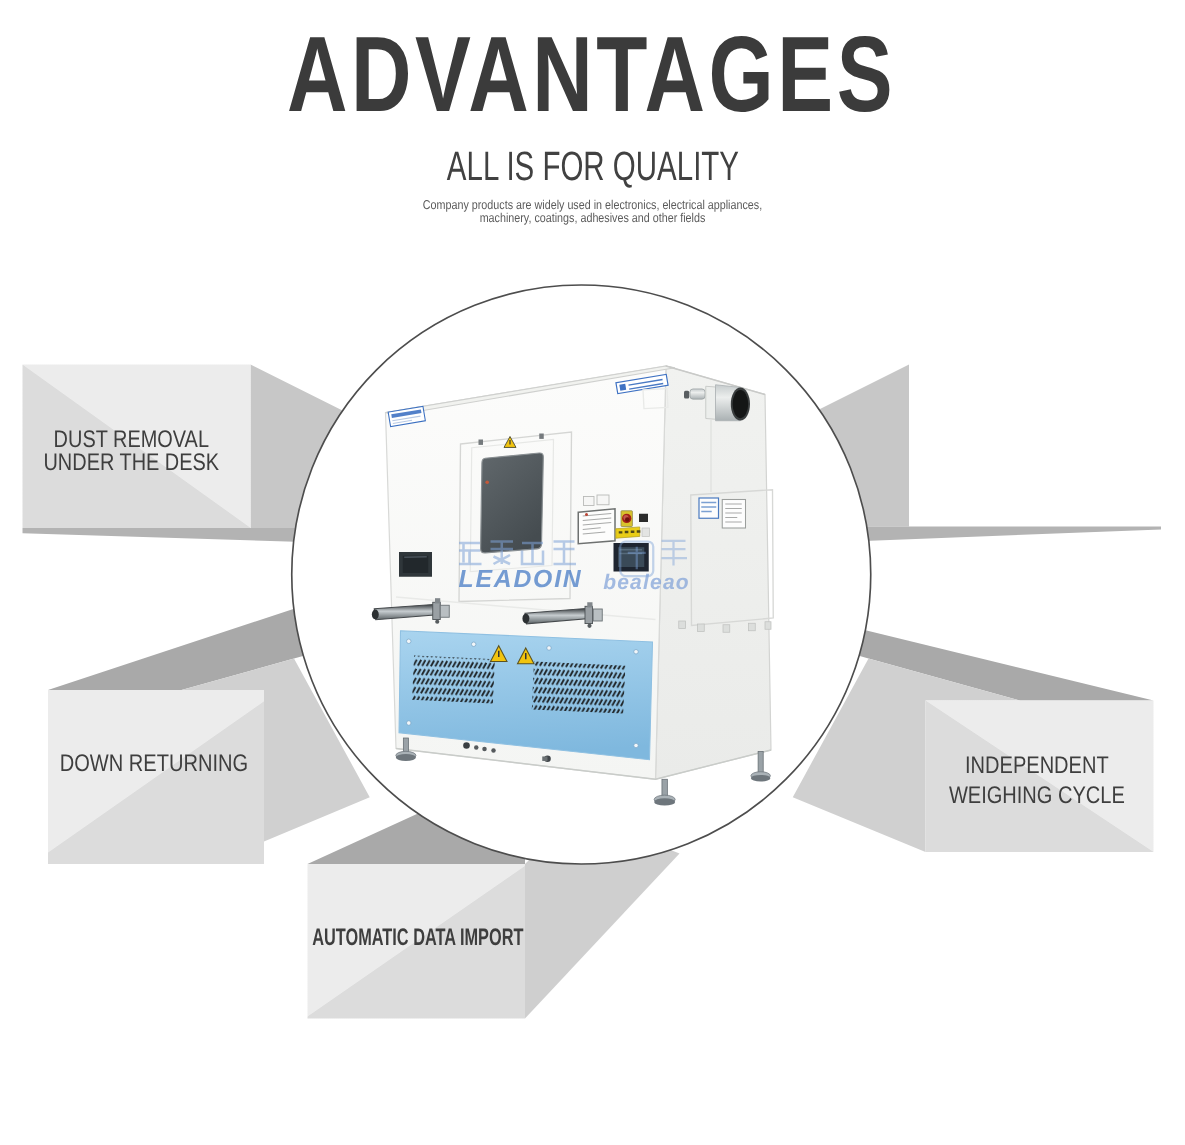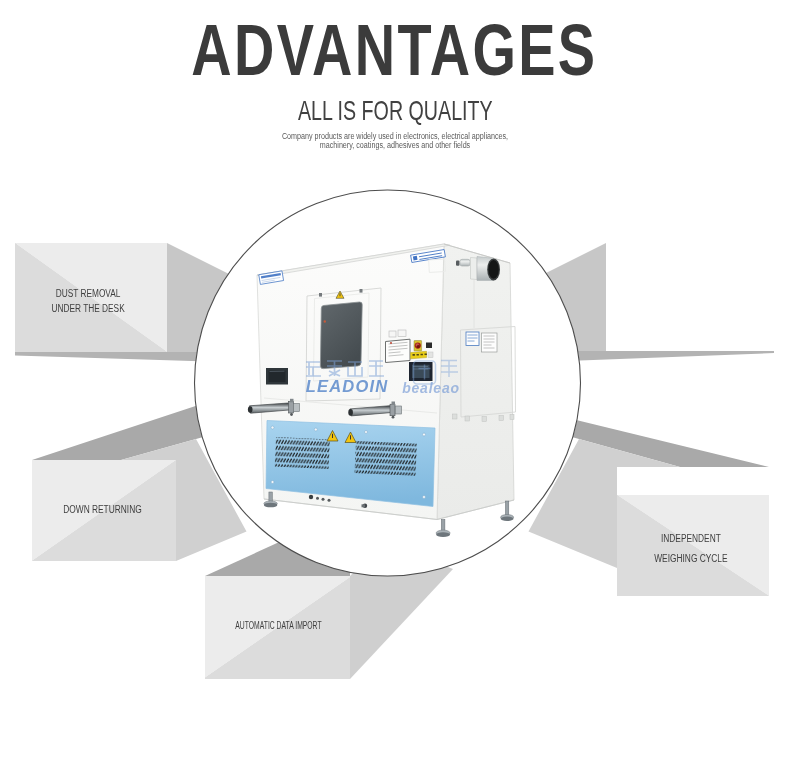--- a/index.html
+++ b/index.html
@@ -2,27 +2,27 @@
 <html><head>
 <meta charset="utf-8">
 <style>
 html,body{margin:0;padding:0;}
 body{width:790px;height:763px;background:#ffffff;font-family:"Liberation Sans",sans-serif;overflow:hidden;}
 #page{position:relative;width:790px;height:763px;background:#fff;overflow:hidden;}
 #bg{position:absolute;left:0;top:0;}
 .title{position:absolute;left:0;top:9px;width:790px;text-align:center;font-size:71.5px;font-weight:bold;color:#3b3b3b;letter-spacing:3px;transform:scaleX(0.781);transform-origin:392px 0;white-space:nowrap;}
 .sub{position:absolute;left:0;top:95px;width:790px;text-align:center;font-size:27.3px;color:#414141;transform:scaleX(0.72);transform-origin:396px 0;white-space:nowrap;}
 .smalltxt{position:absolute;left:0;top:131.5px;width:790px;text-align:center;font-size:8.5px;line-height:9.6px;color:#5a5a5a;transform:scaleX(0.843);transform-origin:395px 0;}
-.box{position:absolute;box-sizing:border-box;display:flex;align-items:flex-start;justify-content:center;text-align:center;color:#3e3e3e;font-size:10px;line-height:15px;}
+.box{position:absolute;box-sizing:border-box;display:flex;align-items:flex-start;justify-content:center;text-align:center;color:#3e3e3e;font-size:16px;line-height:15px;}
 .box span{transform-origin:center top;white-space:nowrap;}
 .bx1{left:15px;top:243px;width:152px;height:109px;background:linear-gradient(215.6deg,#ececec 49.85%,#dcdcdc 50.15%);padding-top:42.5px;}
 .bx2{left:606px;top:243px;width:168px;height:108px;background:linear-gradient(147.3deg,#ececec 49.85%,#dcdcdc 50.15%);padding-top:46.6px;}
-.bx3{left:32px;top:460px;width:144px;height:101px;background:linear-gradient(145deg,#ececec 49.85%,#dcdcdc 50.15%);padding-top:42.2px;}
-.bx4{left:205px;top:576px;width:145px;height:103px;background:linear-gradient(145.3deg,#ececec 49.85%,#dcdcdc 50.15%);padding-top:42.4px;}
-.bx5{left:617px;top:467px;width:152px;height:101px;background:linear-gradient(213.6deg,#ececec 49.85%,#dcdcdc 50.15%);padding-top:33.9px;line-height:20.4px;margin-top:28px;}
+.bx3{left:32px;top:460px;width:144px;height:116px;background:linear-gradient(145deg,#ececec 49.85%,#dcdcdc 50.15%);padding-top:42.2px;}
+.bx4{left:205px;top:576px;width:145px;height:103px;background:linear-gradient(145.3deg,#ececec 49.85%,#dcdcdc 50.15%);padding-top:42.4px;font-weight:bold;}
+.bx5{left:617px;top:467px;width:152px;height:101px;background:linear-gradient(213.6deg,#ececec 49.85%,#dcdcdc 50.15%);padding-top:33.9px;line-height:20.4px;}
 .bx1 span{transform:translateX(-3px) scaleX(0.83);}
 .bx2 span{transform:scaleX(0.755);}
 .bx3 span{transform:translateX(-1.5px) scaleX(0.836);}
 .bx4 span{transform:translateX(1px) scaleX(0.68);}
 .bx5 span{transform:translateX(-2px) scaleX(0.835);}
 </style>
 </head>
 <body>
 <div id="page">
 <svg id="bg" width="790" height="763" viewBox="0 0 790 763">

